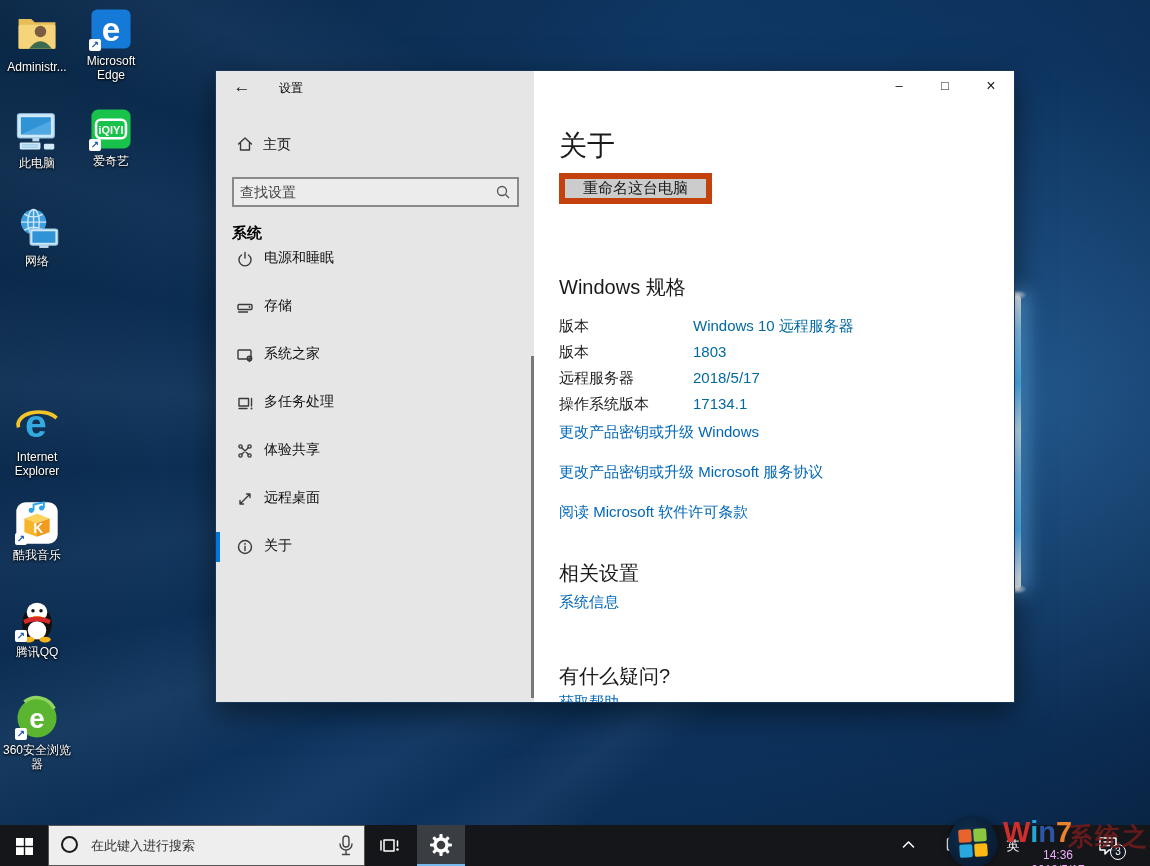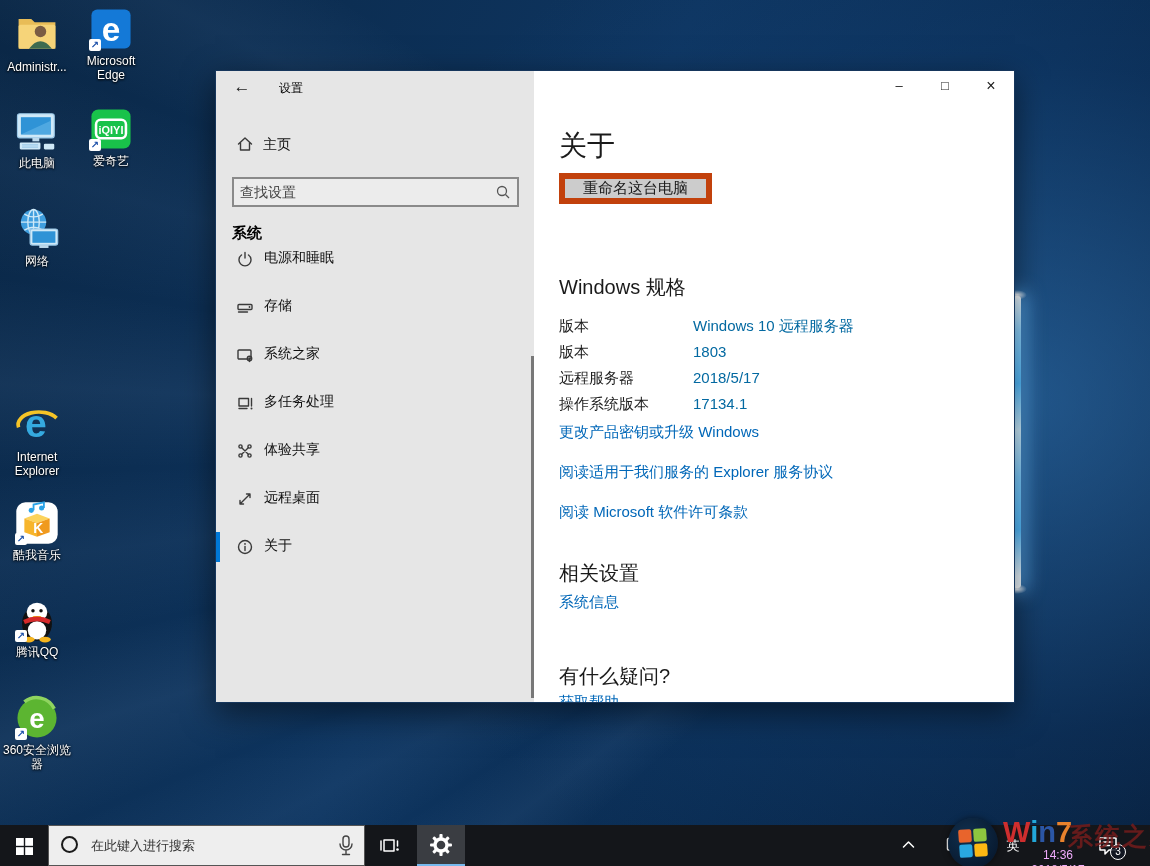--- a/index.html
+++ b/index.html
@@ -356,21 +356,21 @@
       <div class="spec-row" style="top:298px">
         <span class="k">远程服务器</span>
         <span class="v">2018/5/17</span>
       </div>
       <div class="spec-row" style="top:324px">
         <span class="k">操作系统版本</span>
         <span class="v">17134.1</span>
       </div>
 
       <div class="blu" style="top:352px">更改产品密钥或升级 Windows</div>
-      <div class="blu" style="top:392px">阅读适用于我们服务的 Explorer 服务协议</div>
+      <div class="blu" style="top:392px">更改产品密钥或升级 Microsoft 服务协议</div>
       <div class="blu" style="top:432px">阅读 Microsoft 软件许可条款</div>
 
       <div class="sec-title" style="top:489px">相关设置</div>
       <div class="blu" style="top:522px">系统信息</div>
 
       <div class="sec-title" style="top:592px">有什么疑问?</div>
       <div class="blu" style="top:622px">获取帮助</div>
     </div>
   </div>
 

